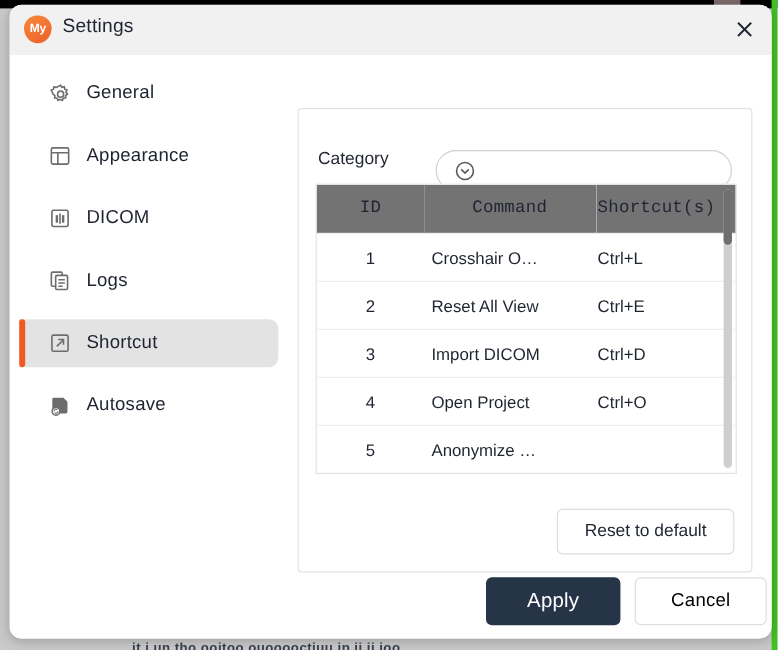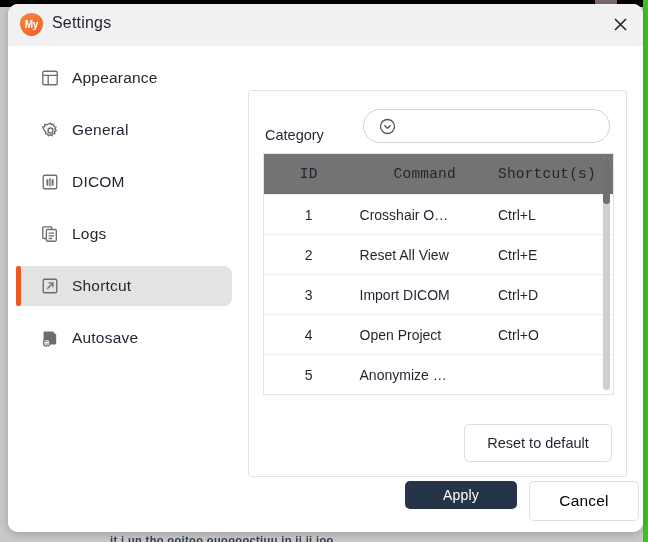--- a/index.html
+++ b/index.html
@@ -151,25 +151,25 @@
     position: absolute;
     left: 240px; top: 44px;
     width: 379px;
     height: 387px;
     border: 1px solid #e2e3e6;
     border-radius: 3px;
     box-sizing: border-box;
   }
   .category-row {
     position: absolute;
-    left: 16px; top: 16px;
+    left: 16px; top: 34px;
     right: 16px;
     height: 36px;
     display: flex;
-    align-items: flex-end;
+    align-items: flex-start;
   }
   .category-label {
     font-size: 14.5px;
     color: #1f2430;
     width: 98px;
     flex: 0 0 98px;
   }
   .category-select {
     flex: 1;
     height: 34px;
@@ -261,26 +261,26 @@
   
   .footer {
     position: absolute;
     left: 0; right: 0;
     bottom: 12px;
     height: 40px;
   }
   .apply-btn {
     position: absolute;
     left: 397px; top: 0;
-    width: 112px; height: 28px;
+    width: 112px; height: 40px;
     background: #253446;
     color: #ffffff;
     border: none;
     border-radius: 5px;
-    font-size: 14px;
+    font-size: 17px;
     font-family: "Liberation Sans", sans-serif;
     cursor: pointer;
     letter-spacing: 0.2px;
   }
   .cancel-btn {
     position: absolute;
     left: 521px; top: 0;
     width: 110px; height: 40px;
     background: #ffffff;
     color: #000000;
@@ -312,37 +312,37 @@
       </svg>
     </div>
   </div>
 
   <div class="body-area">
 
     <div class="sidebar">
 
       <div class="nav-item">
         <span class="nav-icon">
+          <svg width="19" height="19" viewBox="0 0 24 24" fill="none" stroke="#6d6d6d" stroke-width="1.7">
+            <circle cx="12" cy="12" r="3.2"></circle>
+            <path d="M12 2.6l1.4 2.1 2.5-.5.5 2.5 2.4.9-1.2 2.2 1.6 2-2 1.6.2 2.5-2.5.3-1.1 2.3-2.3-1.1-2.2 1.2-1-2.3-2.5-.3.2-2.5-2-1.6L3.3 9.9 2.1 7.7l2.4-.9.5-2.5 2.5.5z"></path>
+          </svg>
+        </span>
+        <span class="nav-label">General</span>
+      </div>
+
+      <div class="nav-item">
+        <span class="nav-icon">
           <svg width="18" height="18" viewBox="0 0 20 20" fill="none" stroke="#6d6d6d" stroke-width="1.5">
             <rect x="2" y="2.5" width="16" height="15" rx="1.5"></rect>
             <line x1="2" y1="7" x2="18" y2="7"></line>
             <line x1="8" y1="7" x2="8" y2="17.5"></line>
           </svg>
         </span>
         <span class="nav-label">Appearance</span>
-      </div>
-
-      <div class="nav-item">
-        <span class="nav-icon">
-          <svg width="19" height="19" viewBox="0 0 24 24" fill="none" stroke="#6d6d6d" stroke-width="1.7">
-            <circle cx="12" cy="12" r="3.2"></circle>
-            <path d="M12 2.6l1.4 2.1 2.5-.5.5 2.5 2.4.9-1.2 2.2 1.6 2-2 1.6.2 2.5-2.5.3-1.1 2.3-2.3-1.1-2.2 1.2-1-2.3-2.5-.3.2-2.5-2-1.6L3.3 9.9 2.1 7.7l2.4-.9.5-2.5 2.5.5z"></path>
-          </svg>
-        </span>
-        <span class="nav-label">General</span>
       </div>
 
       <div class="nav-item">
         <span class="nav-icon">
           <svg width="18" height="18" viewBox="0 0 20 20" fill="none" stroke="#6d6d6d" stroke-width="1.5">
             <rect x="2.5" y="2.5" width="15" height="15" rx="1.5"></rect>
             <rect x="6" y="7" width="2.2" height="7" fill="#6d6d6d" stroke="none"></rect>
             <rect x="11.8" y="7" width="2.2" height="7" fill="#6d6d6d" stroke="none"></rect>
             <line x1="10" y1="5.5" x2="10" y2="15"></line>
           </svg>

